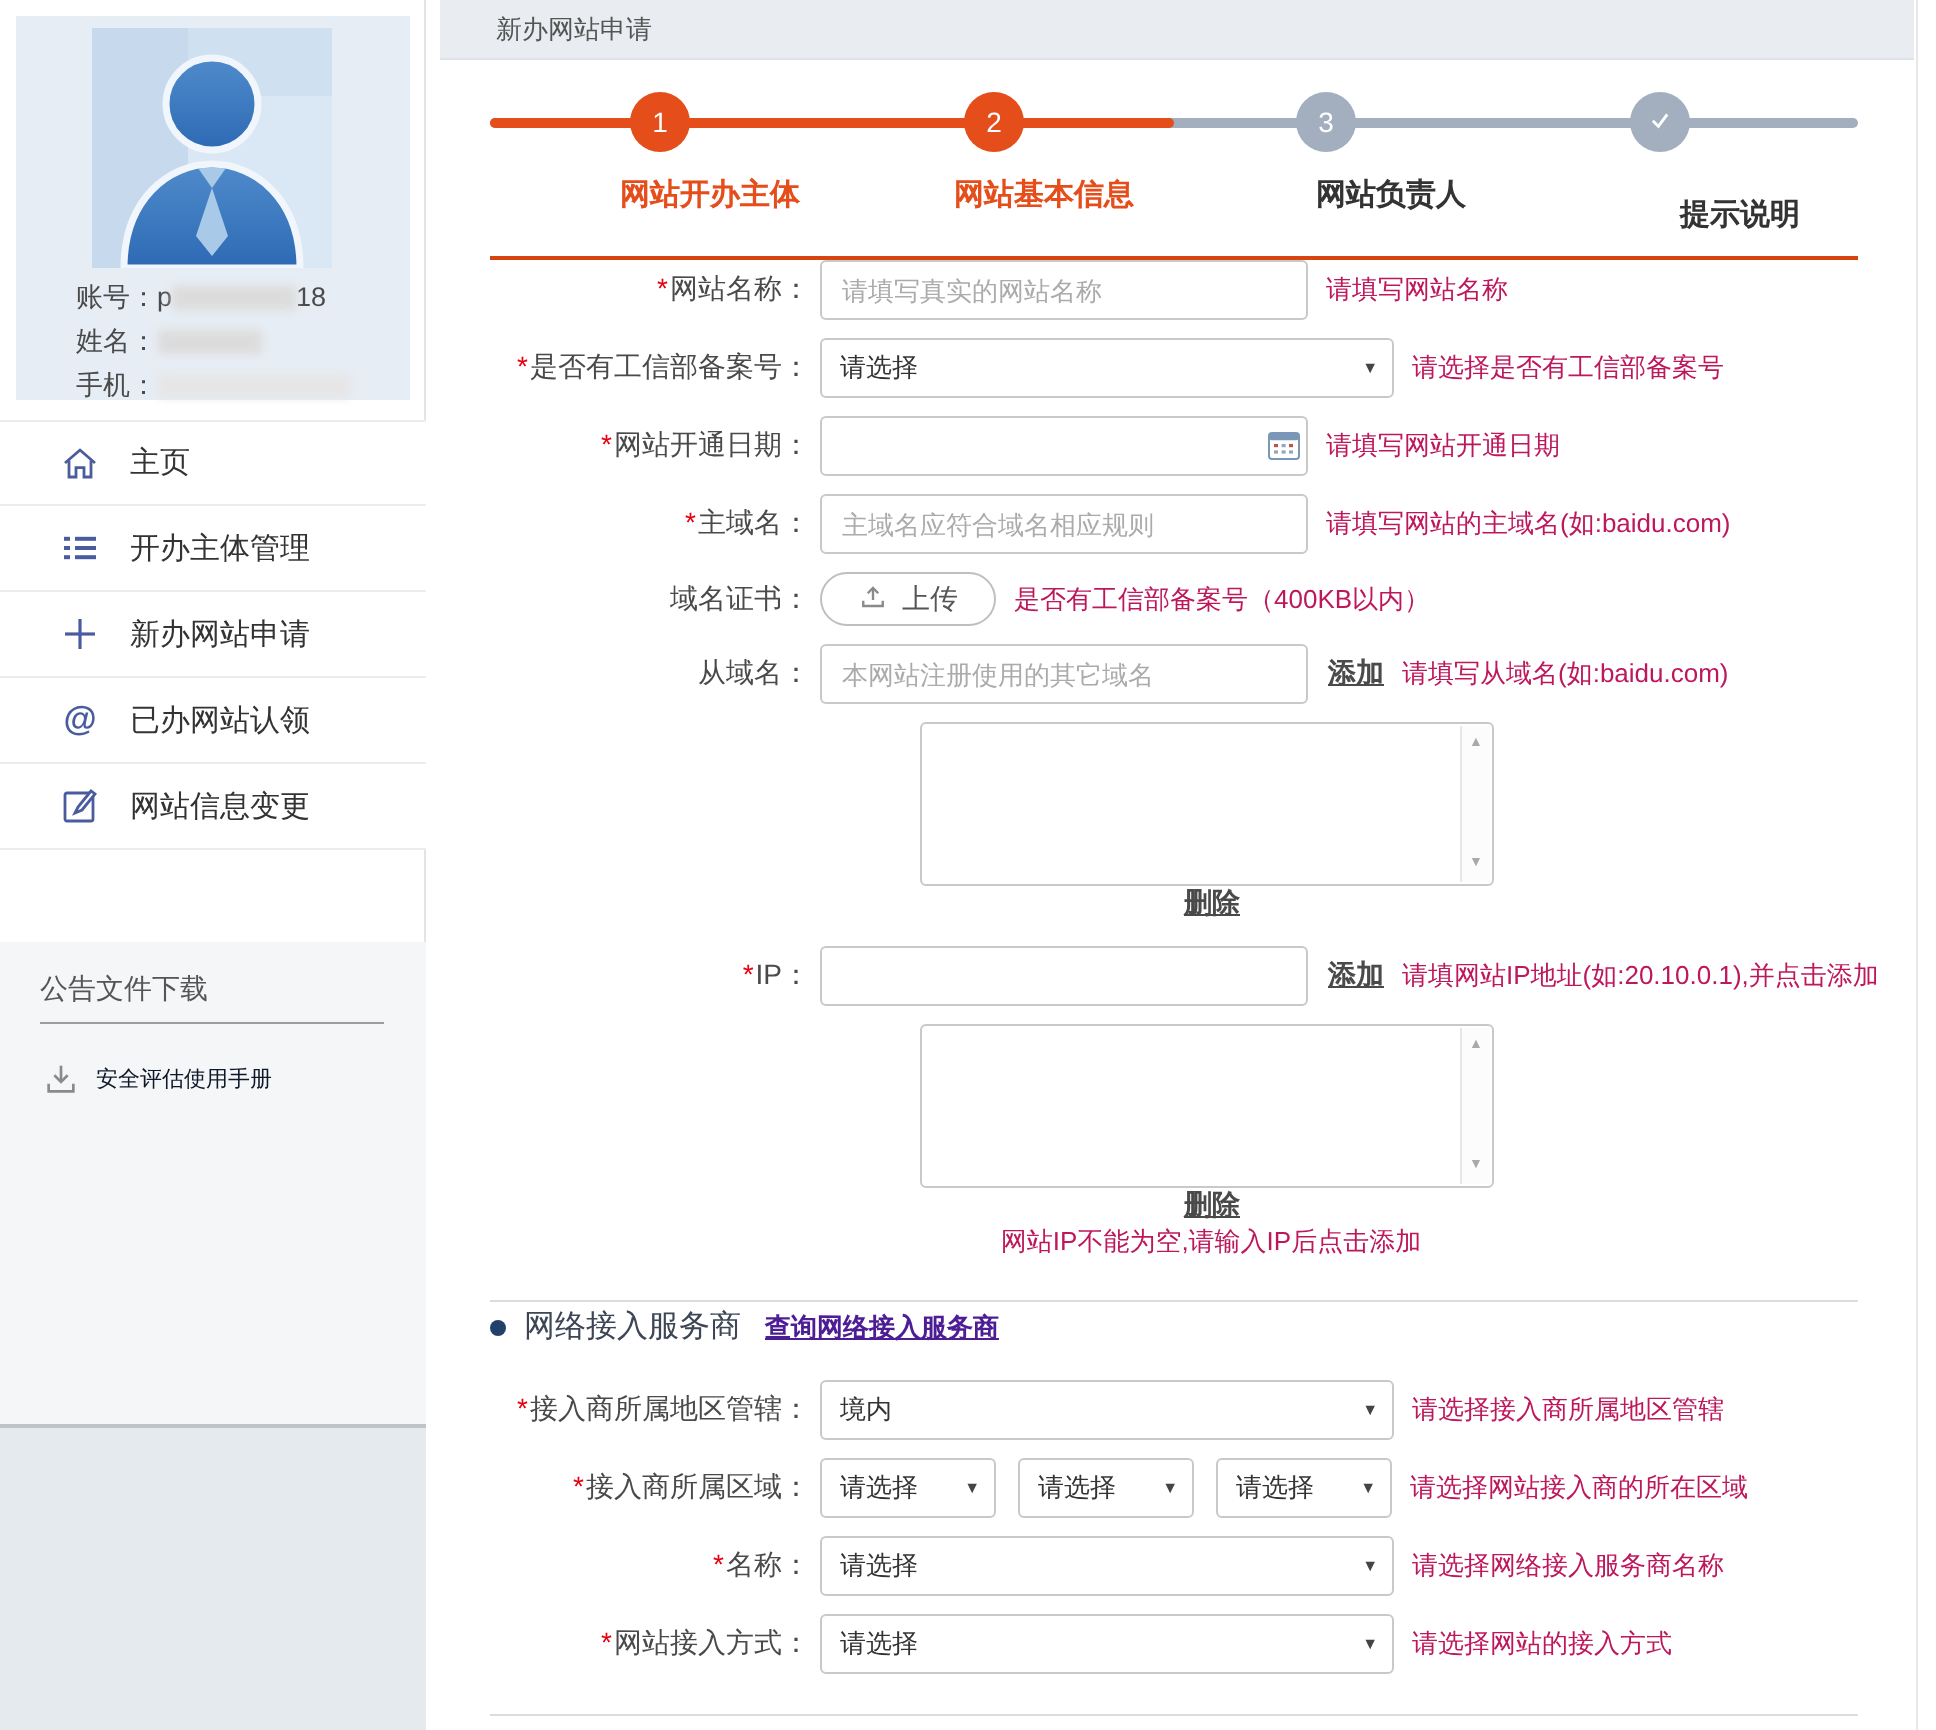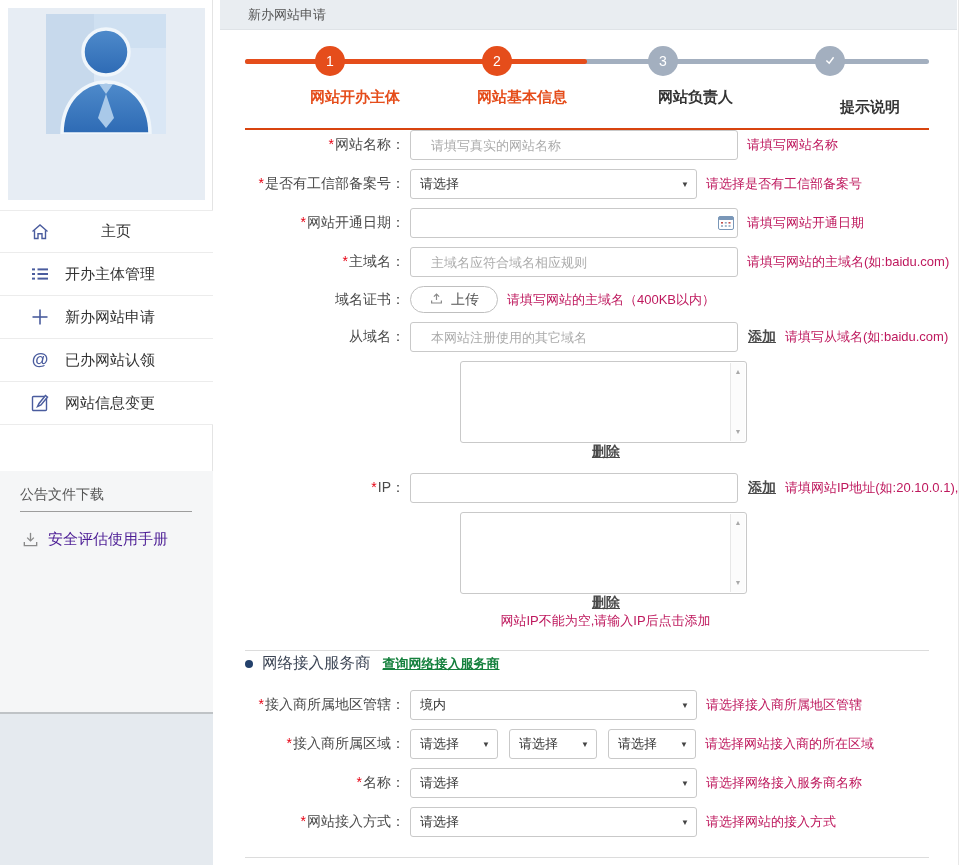--- a/index.html
+++ b/index.html
@@ -12,30 +12,30 @@
     background:#fff; border-right:1px solid #E4E4E4; }
   .user-card { position:absolute; left:8px; top:8px; width:197px; height:192px;
     background:#E7EDF4; }
   .avatar { position:absolute; left:38px; top:6px; width:120px; height:120px; }
   .user-lines { position:absolute; left:30px; top:130px; font-size:13.5px; color:#4a4a4a; line-height:22px; white-space:nowrap; }
   .redact { display:inline-block; height:12px; border-radius:2px; background:#dcdcdc;
     filter:blur(2px); vertical-align:middle; }
   .menu { position:absolute; left:0; top:210px; width:213px; background:#fff; }
   .menu-item { height:43px; display:flex; align-items:center; padding-left:30px;
     border-bottom:1px solid #ECECEC; background:#fff; cursor:pointer; }
-  .menu-item:first-child { border-top:1px solid #ECECEC;gap:36px; }
+  .menu-item:first-child { border-top:1px solid #ECECEC; }
   .menu-icon { width:20px; height:20px; margin-right:15px; display:flex; align-items:center; justify-content:center; }
   .menu-icon .at { color:#4A5C9E; font-size:17px; font-weight:bold; }
   .menu-label { font-size:15px; color:#333; }
   .side-lower { position:absolute; left:0; top:471px; width:213px; height:241px; background:#F5F6F7; }
   .dl-heading { position:absolute; left:20px; top:15px; font-size:14px; color:#555; }
   .dl-rule { position:absolute; left:20px; top:40px; width:172px; border-top:1px solid #9d9d9d; }
   .dl-item { position:absolute; left:20px; top:58px; display:flex; align-items:center; cursor:pointer; }
   .dl-item .menu-icon { margin-right:8px; }
-  .dl-label { font-size:15px; color:#4c1d95; }
+  .dl-label { font-size:11px; color:#0f172a; }
   .side-bottom { position:absolute; left:0; top:712px; width:213px; height:153px;
     background:#E5EAEF; border-top:2px solid #BFC3C6; }
 
   
   .main { position:absolute; left:220px; top:0; width:737px; height:865px; background:#fff; }
   .page-header { height:30px; background:#E9EDF1; border-bottom:1px solid #DFE3E7;
     display:flex; align-items:center; padding-left:28px; font-size:13px; color:#555; }
   .scroll-strip { position:absolute; right:0; top:0; width:10px; height:865px;
     background:#fff; border-left:1px solid #E8E8E8; }
 
@@ -53,29 +53,29 @@
     font-size:15px; font-weight:700; cursor:pointer; }
   .step-label.on { color:#E54D1B; }
   .step-label.off { color:#333; }
   .orange-rule { margin:8px 28px 0 25px; border-top:2px solid #D8440F; }
 
   
   .form-area { padding:0 0 0 25px; }
   .sec-head { display:flex; align-items:center; margin:24px 0 16px 0; }
   .sec-bullet { width:8px; height:8px; border-radius:50%; background:#23406B; margin-right:9px; }
   .sec-title { font-size:15.5px; color:#3D4656; }
-  .sec-link { font-size:13px; color:#15803d; text-decoration:underline; margin-left:12px; font-weight:600; cursor:pointer; }
+  .sec-link { font-size:13px; color:#4c1d95; text-decoration:underline; margin-left:12px; font-weight:600; cursor:pointer; }
 
   .frow { display:flex; align-items:center; margin-bottom:9px; }
   .frow.tall { align-items:center; margin-bottom:12px;flex-direction:column; }
   .flabel { width:160px; text-align:right; font-size:14px; color:#4a4a4a; flex:none; white-space:nowrap; }
   .req { color:#E60012; margin-right:1px; }
   .fctrl { margin-left:5px; flex:none; position:relative; }
-  .tbox { width:328px; height:30px; border:1px solid #C9C9C9; border-radius:3px;
-    background:#fff; font-size:13px; color:#333; padding:0 20px; outline:none;
+  .tbox { width:244px; height:30px; border:1px solid #C9C9C9; border-radius:3px;
+    background:#fff; font-size:13px; color:#333; padding:0 10px; outline:none;
     font-family:"Liberation Sans","DejaVu Sans",sans-serif; }
   .tbox::placeholder { color:#ABABAB; opacity:1; }
   .sel { width:287px; height:30px; border:1px solid #C9C9C9; border-radius:3px; background:#fff;
     display:flex; align-items:center; padding:0 22px 0 9px; font-size:13px; color:#333;
     position:relative; cursor:pointer; }
   .sel.small { width:88px; padding-right:18px; }
   .sel .arr { position:absolute; right:7px; top:50%; transform:translateY(-50%);
     font-size:8px; color:#444; }
   .sel-group { display:flex; gap:11px; }
   .cal { position:absolute; right:4px; top:7px; }
@@ -112,20 +112,25 @@
               <stop offset="0" stop-color="#4F8BCB"></stop>
                 <stop offset="1" stop-color="#2D6AB4"></stop>
             </linearGradient>
           </defs>
           <circle cx="60" cy="38" r="23" fill="url(#pg)" stroke="#F0F6FB" stroke-width="3.5"></circle>
           <path d="M16,120 C16,86 38,68 60,68 C82,68 104,86 104,120 Z" fill="url(#pg)" stroke="#F0F6FB" stroke-width="3.5"></path>
           <path d="M53,70 L67,70 L60,80 Z" fill="#A9C9E9"></path>
           <path d="M60,80 L68,104 L60,114 L52,104 Z" fill="#A9C9E9"></path>
         </svg>
       </div>
+      <div class="user-lines">
+        <div><span>账号：</span><span>p</span><span class="redact" style="width:62px"></span><span>18</span></div>
+        <div><span>姓名：</span><span class="redact" style="width:52px"></span></div>
+        <div><span>手机：</span><span class="redact" style="width:96px;background:#e6e6e6"></span></div>
+      </div>
     </div>
 
     <nav class="menu" id="menu">
         <div class="menu-item">
           <span class="menu-icon">
             <svg width="20" height="20" viewBox="0 0 20 20" fill="none" stroke="#4A5C9E" stroke-width="1.4">
               <path d="M2.5 9.5 L10 3 L17.5 9.5"></path>
               <path d="M4.5 8.3 V16.5 H8 V11.8 H12 V16.5 H15.5 V8.3"></path>
             </svg>
           </span>
@@ -264,21 +269,21 @@
         <div class="frow">
           <div class="flabel"><span>域名证书：</span></div>
           <div class="fctrl"><button class="pill">
               <span><svg width="15" height="15" viewBox="0 0 20 20" fill="none" stroke="#8A8A8A" stroke-width="1.6">
                   <path d="M10 12 V4"></path>
                   <path d="M6.5 7.5 L10 4 L13.5 7.5"></path>
                   <path d="M3.5 12.5 V16 H16.5 V12.5"></path>
                 </svg></span>
               <span>上传</span>
             </button></div>
-          <div class="fhint">请填写网站的主域名（400KB以内）</div>
+          <div class="fhint">是否有工信部备案号（400KB以内）</div>
         </div>
         <div class="frow">
           <div class="flabel"><span>从域名：</span></div>
           <div class="fctrl"><input class="tbox" readonly="" placeholder="本网站注册使用的其它域名" style=""></div>
           <a class="flink">添加</a>
           <div class="fhint">请填写从域名(如:baidu.com)</div>
         </div>
         <div class="frow tall">
           <div class="flabel"><span></span></div>
           <div class="fctrl">

